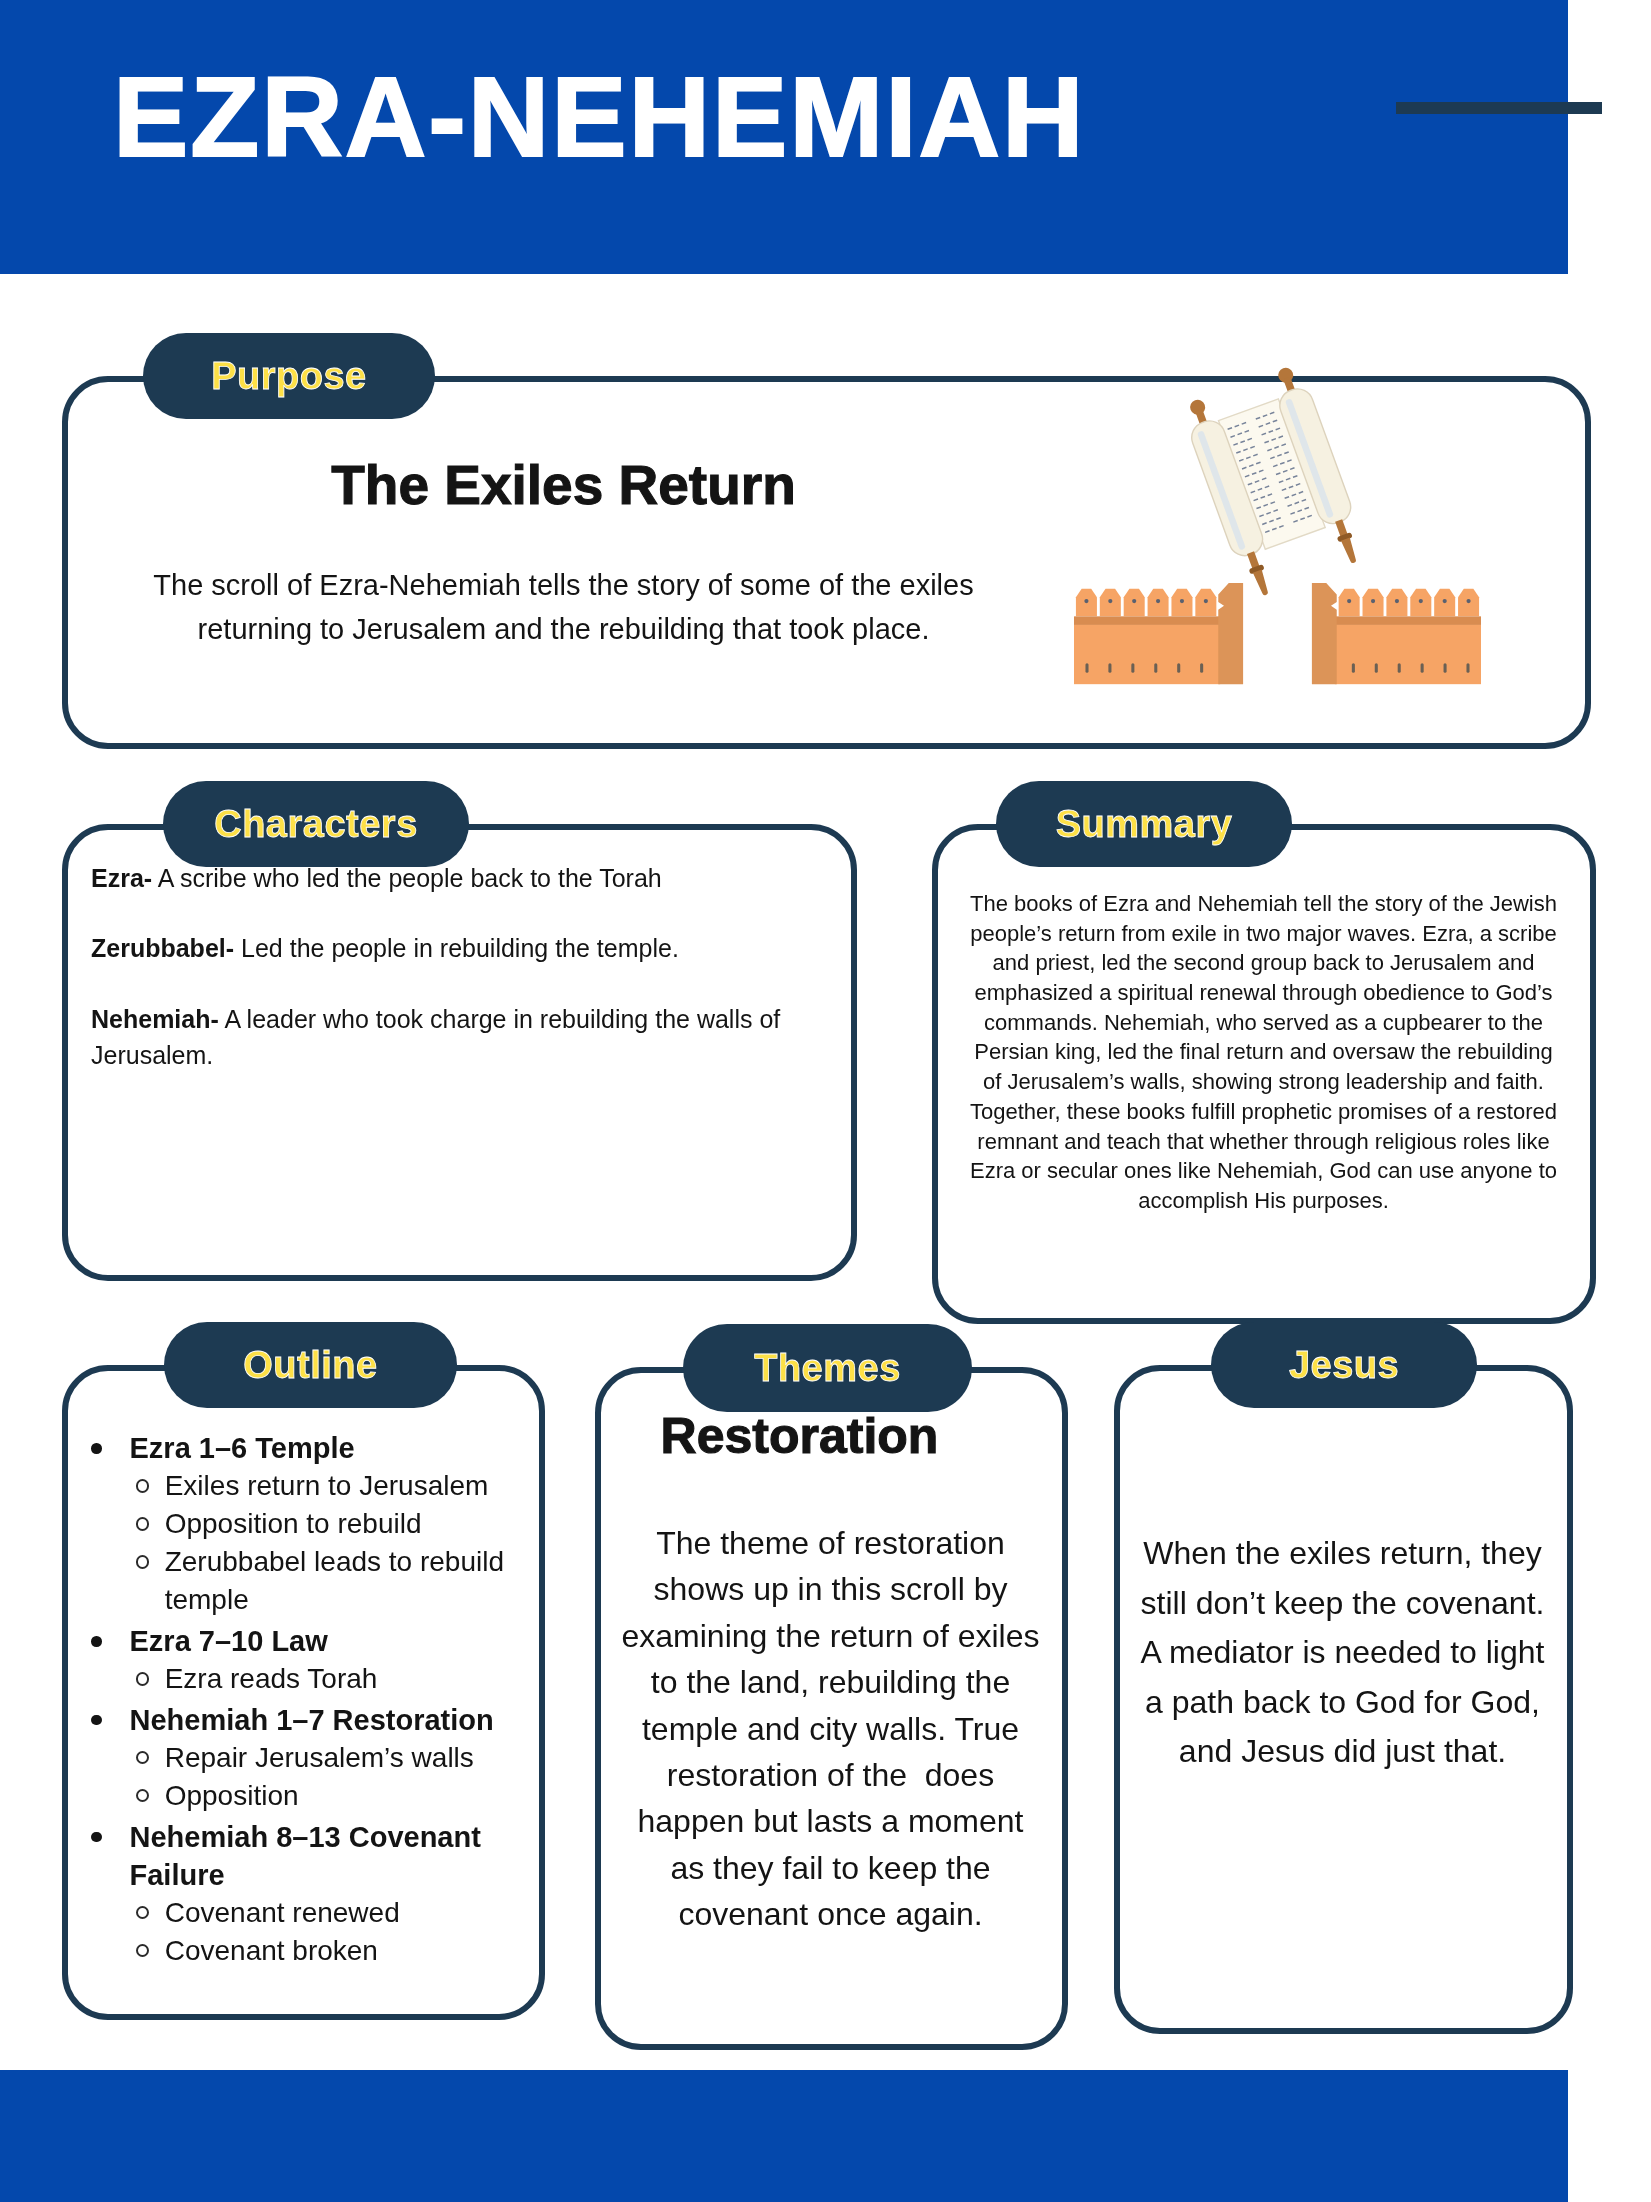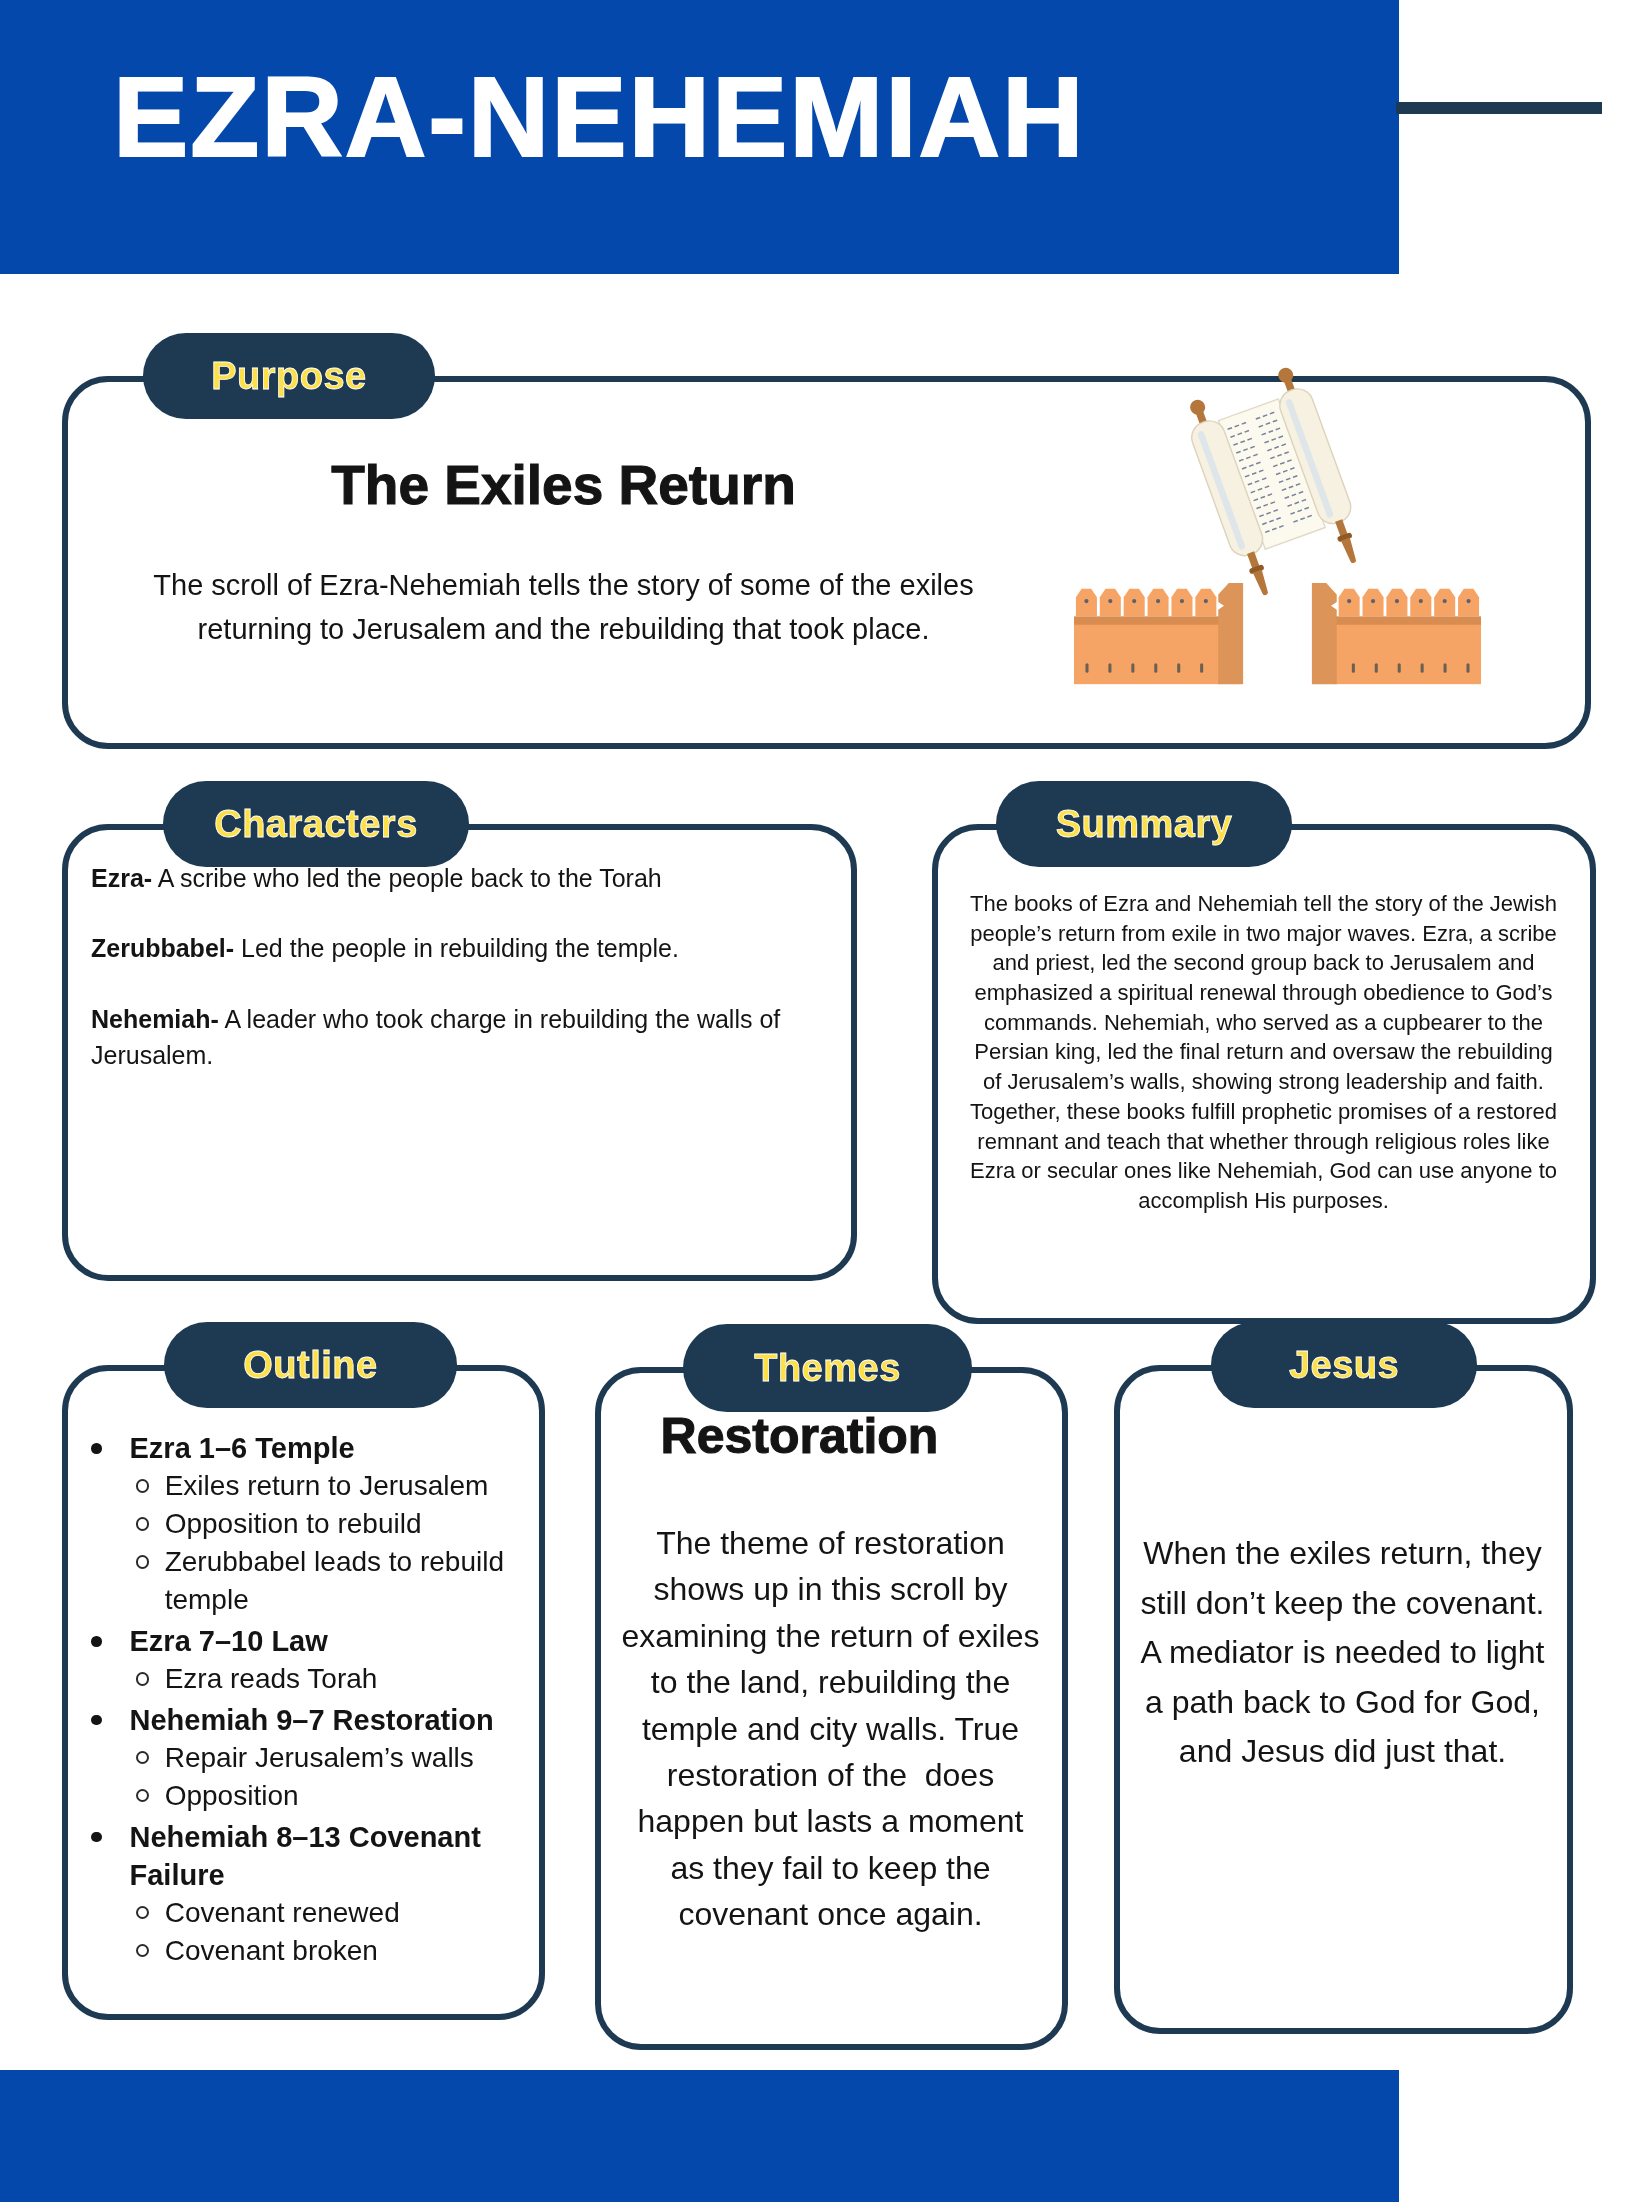--- a/index.html
+++ b/index.html
@@ -3,21 +3,21 @@
 <meta charset="utf-8">
 <style>
   html,body{margin:0;padding:0;background:#e8e8e8;}
   .page{
     position:relative; width:1652px; height:2202px; margin:0 auto;
     background:#fff; overflow:hidden;
     font-family:"Liberation Sans","DejaVu Sans",sans-serif;
     color:#141414;
   }
   
-  .band{position:absolute;left:0;width:1399px;background:var(--blue);}
+  .band{position:absolute;left:0;width:1568px;background:var(--blue);}
   .band.top{top:0;height:274px;}
   .band.bottom{top:2070px;height:133px;}
   .main-title{
     position:absolute;left:113px;top:61px;
     font-size:113px;line-height:1;font-weight:700;letter-spacing:1.9px;
     color:#ffffff;-webkit-text-stroke:1.9px #ffffff;white-space:nowrap;
   }
   .title-dash{position:absolute;left:1396px;top:102px;width:206px;height:12.4px;background:var(--navy);}
   
   .card{
@@ -178,21 +178,21 @@
     <div class="o-main">
         <span class="dot"></span>
         <span>Ezra 7–10 Law</span>
       </div>
     <div class="o-sub">
         <span class="ring"></span>
         <span>Ezra reads Torah</span>
       </div>
     <div class="o-main">
         <span class="dot"></span>
-        <span>Nehemiah 9–7 Restoration</span>
+        <span>Nehemiah 1–7 Restoration</span>
       </div>
     <div class="o-sub">
         <span class="ring"></span>
         <span>Repair Jerusalem’s walls</span>
       </div>
     <div class="o-sub">
         <span class="ring"></span>
         <span>Opposition</span>
       </div>
     <div class="o-main">

